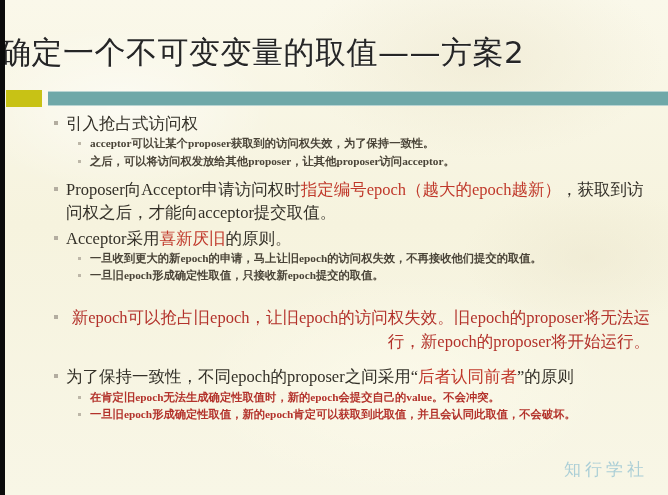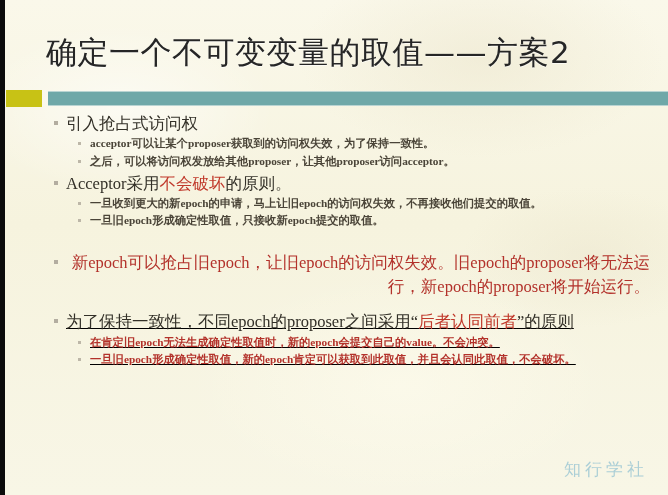--- a/index.html
+++ b/index.html
@@ -40,21 +40,21 @@
   }
 
   .title-wrap {
     position: absolute;
     left: 0; top: 20px;
     width: 616px;
     height: 66px;
     z-index: 5;
     display: flex;
     align-items: center;
-    justify-content: center;
+    justify-content: flex-start;
   }
   .slide-title {
     font-size: 31px;
     line-height: 1.15;
     color: #262626;
     letter-spacing: 0.5px;
     white-space: nowrap;
     font-family: "DejaVu Sans", "Liberation Sans", sans-serif;
     font-weight: 400;
     text-shadow: 0 1px 0 rgba(255,255,255,0.6);
@@ -179,44 +179,50 @@
       <div class="lvl2">
         <span class="mark"></span>
         <span>acceptor可以让某个proposer获取到的访问权失效，为了保持一致性。</span>
       </div>
       <div class="lvl2">
         <span class="mark"></span>
         <span>之后，可以将访问权发放给其他proposer，让其他proposer访问acceptor。</span>
       </div>
     </div>
 
+    <div class="grp" style="margin-top:8px;">
+      <div class="lvl1">
+        <span class="mark"></span>
+        <span>Proposer向Acceptor申请访问权时</span><span class="em-red">指定编号epoch（越大的epoch越新）</span><span>，获取到访问权之后，才能向acceptor提交取值。</span>
+      </div>
+    </div>
 
     <div class="grp" style="margin-top:2px;">
       <div class="lvl1">
         <span class="mark"></span>
-        <span>Acceptor采用</span><span class="em-red">不会破坏</span><span>的原则。</span>
+        <span>Acceptor采用</span><span class="em-red">喜新厌旧</span><span>的原则。</span>
       </div>
       <div class="lvl2">
         <span class="mark"></span>
         <span>一旦收到更大的新epoch的申请，马上让旧epoch的访问权失效，不再接收他们提交的取值。</span>
       </div>
       <div class="lvl2">
         <span class="mark"></span>
         <span>一旦旧epoch形成确定性取值，只接收新epoch提交的取值。</span>
       </div>
     </div>
 
     <div class="grp" style="margin-top:22px;text-align:right;">
       <div class="lvl1 red">
         <span class="mark"></span>
         <span>新epoch可以抢占旧epoch，让旧epoch的访问权失效。旧epoch的proposer将无法运行，新epoch的proposer将开始运行。</span>
       </div>
     </div>
 
-    <div class="grp" style="margin-top:12px;text-decoration:underline;">
+    <div class="grp" style="margin-top:12px;">
       <div class="lvl1">
         <span class="mark"></span>
         <span>为了保持一致性，不同epoch的proposer之间采用“</span><span class="em-red">后者认同前者</span><span>”的原则</span>
       </div>
       <div class="lvl2 red">
         <span class="mark"></span>
         <span>在肯定旧epoch无法生成确定性取值时，新的epoch会提交自己的value。不会冲突。</span>
       </div>
       <div class="lvl2 red">
         <span class="mark"></span>

